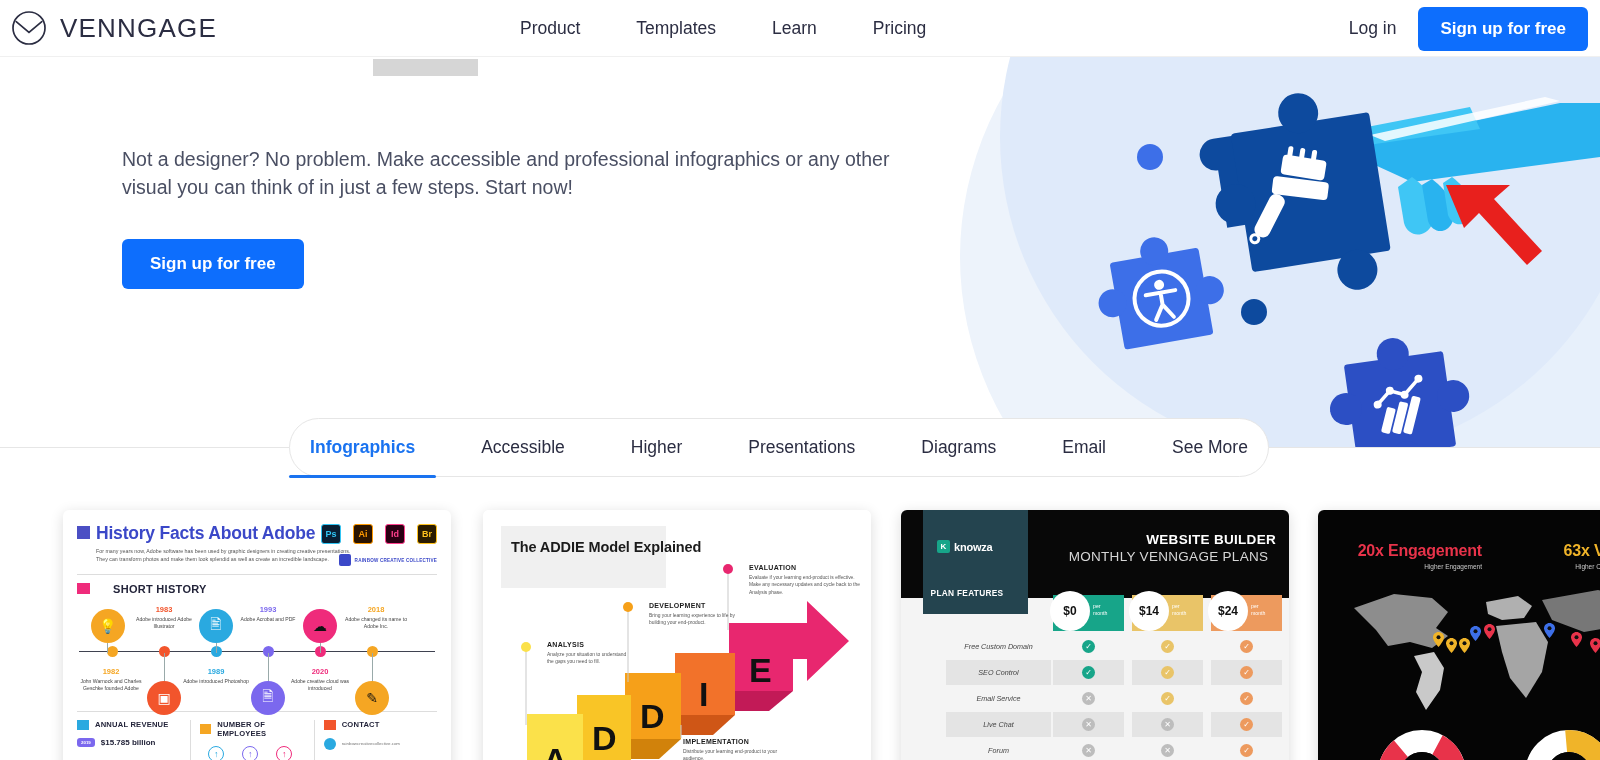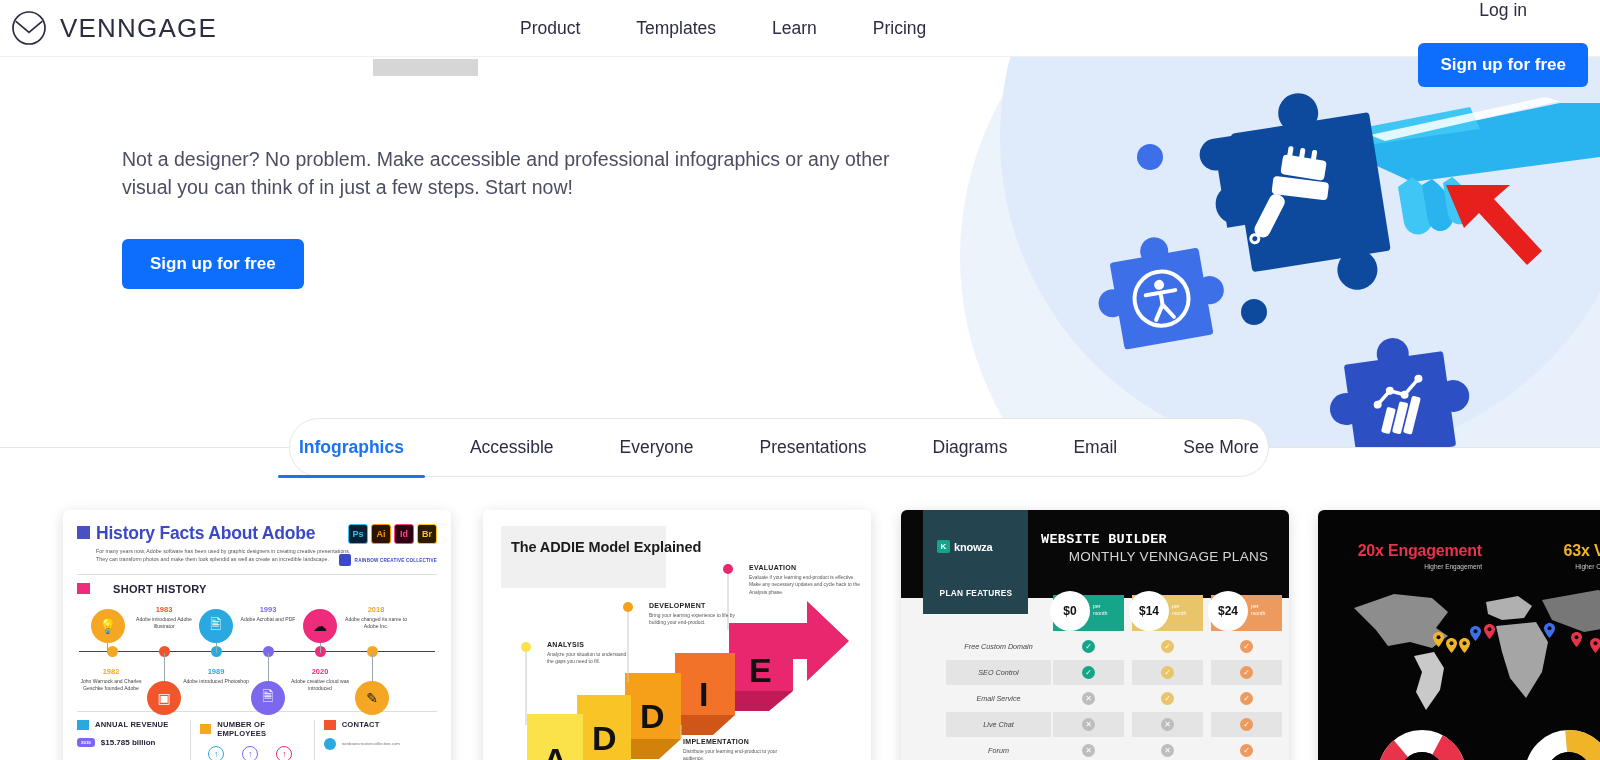--- a/index.html
+++ b/index.html
@@ -24,21 +24,21 @@
   }
   .nav-links {
     position:absolute; left:520px; top:0; height:57px;
     display:flex; align-items:center; gap:56px;
   }
   .nav-link {
     font-size:17.5px; color:#2b2d42; cursor:pointer; white-space:nowrap;
   }
   .nav-right {
     position:absolute; right:12px; top:0; height:57px;
-    display:flex; align-items:center; gap:22px;flex-direction:column;
+    display:flex; align-items:center; gap:22px;
   }
   .login-link { font-size:17.5px; color:#2b2d42; cursor:pointer; }
   .btn-signup-nav {
     background:#0d6efd; color:#fff; font-size:17px; font-weight:700;
     border:none; border-radius:6px; padding:12px 22px; cursor:pointer;
     white-space:nowrap;
   }
 
   
   .hero {
@@ -120,21 +120,21 @@
   .card.c2 { left:483px; }
   .card.c3 { left:901px; }
   .card.c4 { left:1318px; }
 
   
   .c1inner { padding:13px 14px; font-size:7px; color:#333; }
   .c1head { display:flex; align-items:flex-start; }
   .c1sq { width:13px; height:13px; background:#4b4fc4; margin-right:6px; margin-top:3px; flex:none;}
   .c1title { font-size:17.5px; font-weight:700; color:#3b48c8; letter-spacing:-0.2px; }
   .c1para { font-size:5.3px; color:#555; line-height:1.5; margin-top:4px; width:255px; }
-  .adobe-badges { position:absolute; right:14px; top:14px; display:flex; gap:3px; }
+  .adobe-badges { position:absolute; right:14px; top:14px; display:flex; gap:12px; }
   .ab { width:20px; height:20px; border-radius:3px; display:flex; align-items:center;
         justify-content:center; font-size:9px; font-weight:700; }
   .ab.ps { background:#0a1f33; color:#31c5f4; border:1px solid #31c5f4; }
   .ab.ai { background:#2b1400; color:#ff9a00; border:1px solid #ff9a00; }
   .ab.id { background:#2b0013; color:#ff3f8e; border:1px solid #ff3f8e; }
   .ab.br { background:#2b1c00; color:#ffc21d; border:1px solid #ffc21d; }
   .rcc { position:absolute; right:14px; top:44px; display:flex; align-items:center; gap:4px; }
   .rcc-ico { width:12px; height:12px; background:#3b48c8; border-radius:2px; }
   .rcc-tx { font-size:4.6px; font-weight:700; color:#3b48c8; letter-spacing:.2px; }
   .hr1 { height:1px; background:#ddd; margin:10px 0 8px 0; }
@@ -173,24 +173,24 @@
   .lbl .p { font-size:4.9px; color:#555; line-height:1.5; margin-top:3px; margin-left:12px; width:84px;}
 
   
   .c3inner { position:relative; width:100%; height:100%; background:#f4f4f4; }
   .c3blk { position:absolute; left:0; top:0; width:100%; height:88px; background:#080808; }
   .c3side { position:absolute; left:22px; top:0; width:105px; height:104px; background:#24444f; }
   .knowza { position:absolute; left:36px; top:30px; display:flex; align-items:center; gap:4px; }
   .kz-sq { width:13px; height:13px; background:#17a589; border-radius:2px; color:#fff;
            font-size:8px; font-weight:700; display:flex; align-items:center; justify-content:center; }
   .kz-tx { color:#fff; font-size:11px; font-weight:700; letter-spacing:-0.2px; }
-  .pf { position:absolute; left:29px; top:78px; width:92px; text-align:center;
+  .pf { position:absolute; left:20px; top:78px; width:92px; text-align:center;
         color:#fff; font-size:8.3px; font-weight:700; letter-spacing:.3px; }
-  .c3t1 { position:absolute; left:140px; top:22px; width:235px; text-align:left;
-          color:#fff; font-size:13.5px; font-weight:700; letter-spacing:.3px;font-family:Liberation Mono, monospace; }
+  .c3t1 { position:absolute; left:140px; top:22px; width:235px; text-align:right;
+          color:#fff; font-size:13.5px; font-weight:700; letter-spacing:.3px; }
   .c3t2 { position:absolute; left:150px; top:39px; width:235px; text-align:center;
           color:#d6d6d6; font-size:13.5px; font-weight:300; letter-spacing:.3px; }
   .plan { position:absolute; top:85px; width:71px; height:36px; }
   .plan .bubble { position:absolute; left:-3px; top:-4px; width:40px; height:40px;
                   background:#fff; border-radius:50%; display:flex; align-items:center;
                   justify-content:center; font-size:12px; font-weight:700; color:#111; }
   .plan .pm { position:absolute; left:40px; top:8px; font-size:5.2px; color:#fff; line-height:1.3; }
   .frow { position:absolute; left:22px; height:25px; width:355px; }
   .frow .fname { position:absolute; left:23px; top:0; width:105px; height:25px;
                  display:flex; align-items:center; justify-content:center;
@@ -313,21 +313,21 @@
     <div class="hero-content">
       <p class="hero-sub">Not a designer? No problem. Make accessible and professional infographics or any other visual you can think of in just a few steps. Start now!</p>
       <button class="btn-signup-hero">Sign up for free</button>
     </div>
   </div>
 
   <div class="tabrule"></div>
   <div class="tabpill">
     <span class="tab active">Infographics</span>
     <span class="tab">Accessible</span>
-    <span class="tab">Everyone</span>
+    <span class="tab">Higher</span>
     <span class="tab">Presentations</span>
     <span class="tab">Diagrams</span>
     <span class="tab">Email</span>
     <span class="tab">See More</span>
   </div>
 
   <div class="cards">
 
     <div class="card c1">
       <div class="c1inner">

